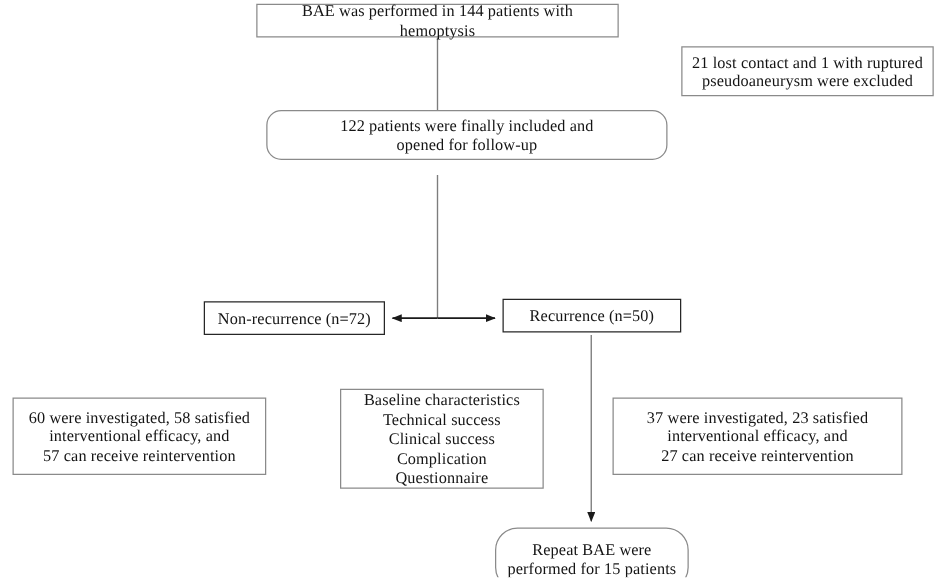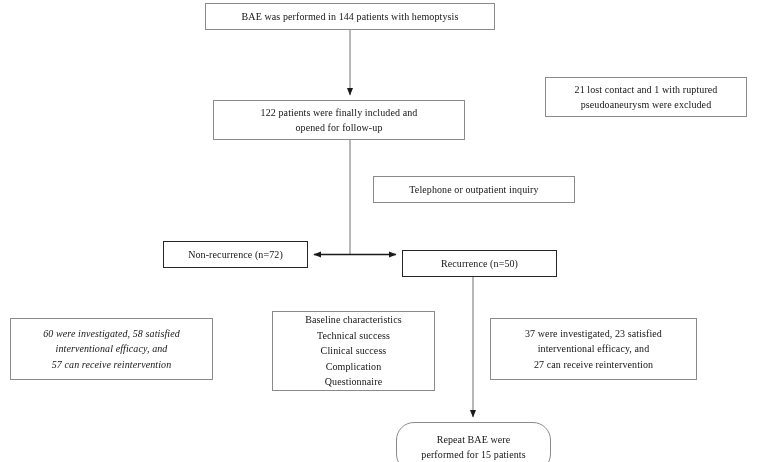--- a/index.html
+++ b/index.html
@@ -20,21 +20,21 @@
   }
   .node {
     position: absolute;
     box-sizing: border-box;
     border: 1px solid #8a8a8a;
     background: #ffffff;
     display: flex;
     align-items: center;
     justify-content: center;
     text-align: center;
-    font-size: 10px;
+    font-size: 13px;
     line-height: 15.5px;
     color: #141414;
     padding: 2px 6px;
     white-space: pre-line;
     letter-spacing: 0.1px;
   }
   .node.strong {
     border: 1.6px solid #262626;
   }
   svg.edges {
@@ -65,43 +65,42 @@
 
     <line x1="350" y1="254.5" x2="314" y2="254.5" stroke="#1a1a1a" stroke-width="1.3" marker-end="url(#arrowhead)"></line>
 
     <line x1="350" y1="254.5" x2="396" y2="254.5" stroke="#1a1a1a" stroke-width="1.3" marker-end="url(#arrowhead)"></line>
 
     <line x1="473" y1="268" x2="473" y2="417" stroke="#7d7d7d" stroke-width="1.1" marker-end="url(#arrowhead)"></line>
   </svg>
 
   <div class="node" style="left:205px; top:3px; width:290px; height:27px;">BAE was performed in 144 patients with hemoptysis</div>
 
-  <div class="node" style="left:545px; top:37px; width:202px; height:40px;margin-top:40px;">21 lost contact and 1 with ruptured
+  <div class="node" style="left:545px; top:37px; width:202px; height:40px;">21 lost contact and 1 with ruptured
 pseudoaneurysm were excluded</div>
 
-  <div class="node" style="left:213px; top:100px; width:252px; height:40px;">122 patients were finally included and
+  <div class="node" style="left:213px; top:88px; width:321px; height:40px;border-radius:12px;">122 patients were finally included and
 opened for follow-up</div>
 
 
-  <div class="node" style="left:373px; top:176px; width:202px; height:27px;">Telephone or outpatient inquiry</div>
 
   <div class="node strong" style="left:163px; top:241px; width:145px; height:27px;">Non-recurrence (n=72)</div>
 
-  <div class="node strong" style="left:402px; top:250px; width:155px; height:27px;">Recurrence (n=50)</div>
+  <div class="node strong" style="left:402px; top:239px; width:143px; height:27px;">Recurrence (n=50)</div>
 
-  <div class="node" style="left:10px; top:318px; width:203px; height:62px;font-style:italic;">60 were investigated, 58 satisfied
+  <div class="node" style="left:10px; top:318px; width:203px; height:62px;">60 were investigated, 58 satisfied
 interventional efficacy, and
 57 can receive reintervention</div>
 
   <div class="node" style="left:272px; top:311px; width:163px; height:80px;">Baseline characteristics
 Technical success
 Clinical success
 Complication
 Questionnaire</div>
 
-  <div class="node" style="left:490px; top:318px; width:207px; height:62px;">37 were investigated, 23 satisfied
+  <div class="node" style="left:490px; top:318px; width:232px; height:62px;">37 were investigated, 23 satisfied
 interventional efficacy, and
 27 can receive reintervention</div>
 
   <div class="node" style="left:396px; top:422px; width:155px; height:50px;border-radius:18px;">Repeat BAE were
 performed for 15 patients</div>
 
 </div>
 
 </body></html>

